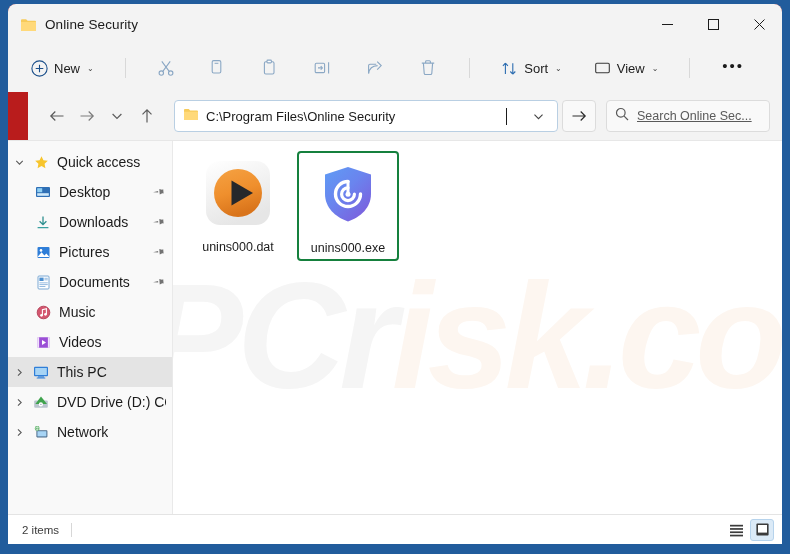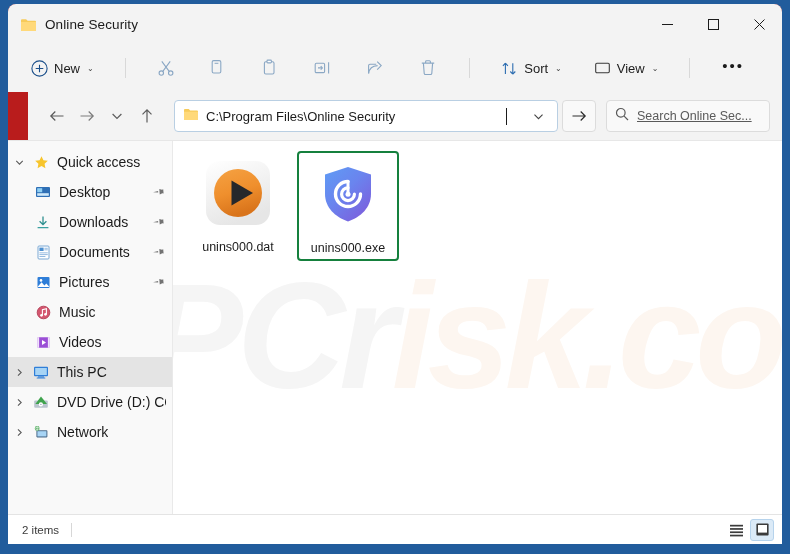--- a/index.html
+++ b/index.html
@@ -541,47 +541,47 @@
             <svg width="11" height="11" viewBox="0 0 12 12" fill="#737373">
                 <path d="M7.6 1 L11 4.4 9.6 5 8.4 7.8 4.2 3.6 7 2.4z"></path>
                 <path d="M4.6 6.2 L1.3 10.7 5.8 7.4z"></path>
               </svg>
           </span>
         </div>
 
         <div class="nav-node indent">
           <span class="node-ico">
             <svg width="15" height="15" viewBox="0 0 15 15">
+              <rect x="1.5" y="2" width="12" height="11" rx="1" fill="#2f7ed8"></rect>
+              <circle cx="5" cy="5.4" r="1.3" fill="#ffffff"></circle>
+              <path d="M1.5 12 L5.6 7.2 L8.4 10.4 L10.3 8.4 L13.5 12 Z" fill="#ffffff"></path>
+            </svg>
+          </span>
+          <span class="node-label">Pictures</span>
+          <span class="pin">
+            <svg width="11" height="11" viewBox="0 0 12 12" fill="#737373">
+                <path d="M7.6 1 L11 4.4 9.6 5 8.4 7.8 4.2 3.6 7 2.4z"></path>
+                <path d="M4.6 6.2 L1.3 10.7 5.8 7.4z"></path>
+              </svg>
+          </span>
+        </div>
+
+        <div class="nav-node indent">
+          <span class="node-ico">
+            <svg width="15" height="15" viewBox="0 0 15 15">
               <rect x="2" y="1" width="11" height="13" rx="1" fill="#ffffff" stroke="#7aa8d4"></rect>
               <rect x="3.4" y="2.6" width="4.2" height="3.4" fill="#4c8fd0"></rect>
               <rect x="8.4" y="2.8" width="3.4" height="0.9" fill="#8ab4dd"></rect>
               <rect x="8.4" y="4.4" width="3.4" height="0.9" fill="#8ab4dd"></rect>
               <rect x="3.4" y="7.4" width="8.4" height="0.9" fill="#8ab4dd"></rect>
               <rect x="3.4" y="9.2" width="8.4" height="0.9" fill="#8ab4dd"></rect>
               <rect x="3.4" y="11" width="6" height="0.9" fill="#8ab4dd"></rect>
             </svg>
           </span>
           <span class="node-label">Documents</span>
-          <span class="pin">
-            <svg width="11" height="11" viewBox="0 0 12 12" fill="#737373">
-                <path d="M7.6 1 L11 4.4 9.6 5 8.4 7.8 4.2 3.6 7 2.4z"></path>
-                <path d="M4.6 6.2 L1.3 10.7 5.8 7.4z"></path>
-              </svg>
-          </span>
-        </div>
-
-        <div class="nav-node indent">
-          <span class="node-ico">
-            <svg width="15" height="15" viewBox="0 0 15 15">
-              <rect x="1.5" y="2" width="12" height="11" rx="1" fill="#2f7ed8"></rect>
-              <circle cx="5" cy="5.4" r="1.3" fill="#ffffff"></circle>
-              <path d="M1.5 12 L5.6 7.2 L8.4 10.4 L10.3 8.4 L13.5 12 Z" fill="#ffffff"></path>
-            </svg>
-          </span>
-          <span class="node-label">Pictures</span>
           <span class="pin">
             <svg width="11" height="11" viewBox="0 0 12 12" fill="#737373">
                 <path d="M7.6 1 L11 4.4 9.6 5 8.4 7.8 4.2 3.6 7 2.4z"></path>
                 <path d="M4.6 6.2 L1.3 10.7 5.8 7.4z"></path>
               </svg>
           </span>
         </div>
 
         <div class="nav-node indent">
           <span class="node-ico">

